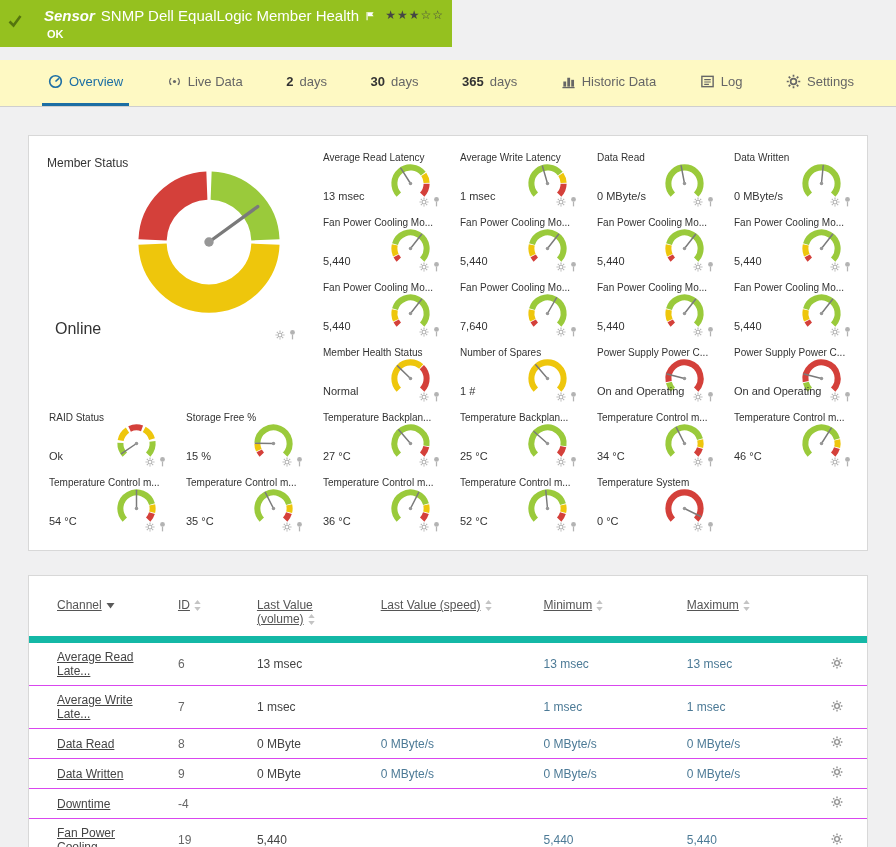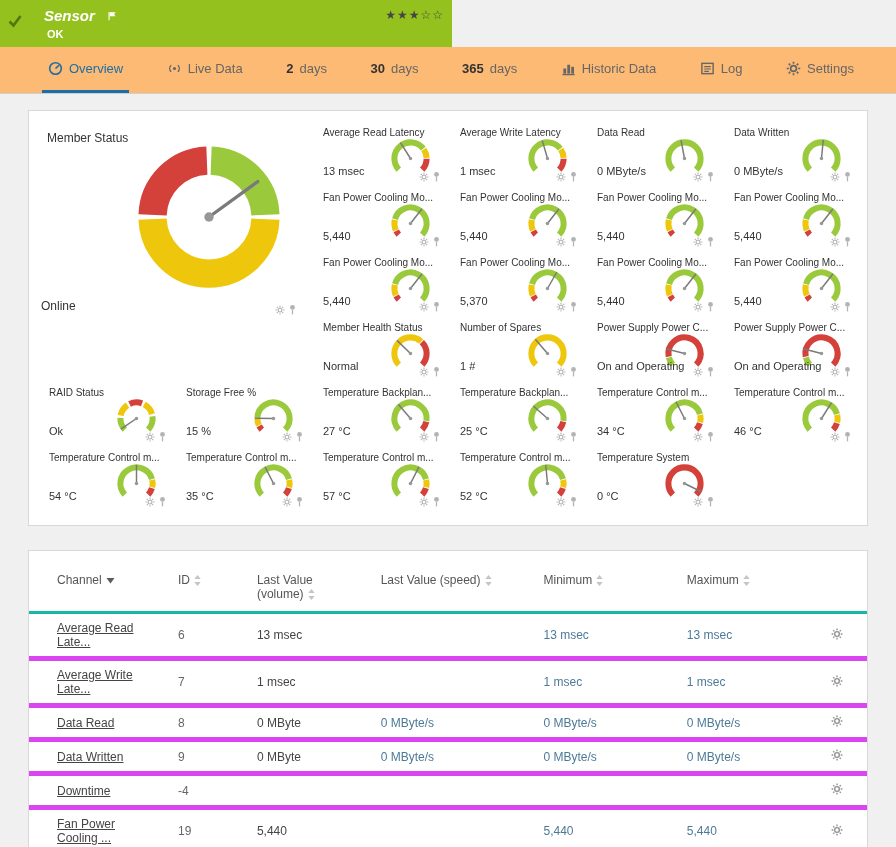--- a/index.html
+++ b/index.html
@@ -9,52 +9,52 @@
   
   .statusbar { position:relative; width:452px; height:47px; background:#95c11f; color:#fff; }
   .chk { position:absolute; left:7px; top:13px; color:#55750e; }
   .titleline { position:absolute; left:44px; top:7px; font-size:15px; white-space:nowrap; display:flex; align-items:center; }
   .kind { font-style:italic; font-weight:bold; margin-right:6px; }
   .flag { color:#fff; margin-left:6px; display:flex; }
   .okline { position:absolute; left:47px; top:28px; font-size:11px; font-weight:bold; }
   .stars { position:absolute; right:8px; top:8px; font-size:12px; color:#454545; letter-spacing:1px; cursor:pointer; }
 
   
-  .tabs { margin-top:0; background:#fdba74; border-bottom:1px solid #cfcfcf; height:47px;
+  .tabs { margin-top:13px; background:#fef9c3; border-bottom:1px solid #cfcfcf; height:47px;
           display:flex; align-items:stretch; justify-content:space-between; padding:0 36px 0 42px; }
   .tab { display:flex; align-items:center; gap:6px; font-size:13px; color:#666; cursor:pointer;
          padding:0 6px; border-bottom:3px solid transparent; }
   .tab.active { color:#1c6ea4; border-bottom-color:#1c6ea4; }
   .tab .tnum { font-weight:bold; color:#333; }
   .tico { display:flex; }
 
   
   .card { background:#fff; border:1px solid #d8d8d8; margin:0 28px; }
-  .gauges-card { margin-top:16px; }
+  .gauges-card { margin-top:28px; }
 
   .gauge-grid { display:grid; grid-template-columns:137px 137px 1fr 1fr 1fr 1fr; grid-auto-rows:65px; padding:10px 8px 14px; }
   .gcell { position:relative; padding-top:6px; cursor:pointer; }
   .glabel { font-size:10px; color:#333; padding-left:12px; white-space:nowrap; overflow:hidden; }
   .gsvg { position:absolute; right:14px; top:14px; width:47px; height:47px; }
   .gvalue { position:absolute; left:12px; bottom:9px; font-size:11px; color:#333; white-space:nowrap; }
   .gicons { position:absolute; right:7px; bottom:4px; display:flex; gap:3px; color:#b3b3b3; align-items:center; }
   .mini { display:flex; cursor:pointer; }
   .mini svg { display:block; }
 
   .member { grid-column:1/3; grid-row:1/5; }
   .mlabel { font-size:12px; padding:4px 0 0 10px; }
   #member-svg { position:absolute; left:92px; top:16px; width:160px; height:160px; }
-  .mvalue { position:absolute; left:4px; bottom:68px; font-size:12px; color:#333; }
+  .mvalue { position:absolute; left:18px; bottom:68px; font-size:16px; color:#333; }
   .micons { bottom:66px; right:14px; }
 
   
   .table-card { margin-top:24px; padding:14px 0 30px; }
   table { border-collapse:collapse; width:100%; font-size:12px; }
-  th { text-align:left; font-weight:normal; color:#555; padding:8px 10px 10px; vertical-align:top; border-bottom:3px solid #14b8a6; cursor:pointer; }
-  td { padding:7px 10px; border-top:5px solid #d946ef; color:#444; }
+  th { text-align:left; font-weight:normal; color:#555; padding:8px 10px 10px; vertical-align:top; border-bottom:7px solid #14b8a6; cursor:pointer;text-decoration:underline; }
+  td { padding:7px 10px; border-top:1px solid #d946ef; color:#444; }
   tbody tr:first-child td { border-top:none; }
   .c0 { width:140px; padding-left:28px; }
   .c1 { width:80px; }
   .c2 { width:125px; }
   .c3 { width:165px; }
   .c4 { width:145px; }
   .c5 { width:132px; }
   .c6 { width:60px; text-align:center; }
   th.c2,td.c2, th.c3,td.c3, th.c4,td.c4, th.c5,td.c5 { text-align:left; }
   td.c1 { color:#666; }
@@ -65,20 +65,21 @@
 </style>
 </head>
 <body>
 
 <div class="statusbar">
   <span class="chk"><svg width="16" height="16" viewBox="0 0 16 16">
         <path d="M2.5 8.5l4 4 7-9.5" fill="none" stroke="currentColor" stroke-width="2.6"></path>
       </svg></span>
   <div class="titleline">
     <span class="kind">Sensor</span>
+    <span>SNMP Dell EqualLogic Member Health</span>
     <span class="flag">
         <svg width="11" height="12" viewBox="0 0 16 16">
           <path d="M3 2v12" stroke="currentColor" stroke-width="1.6"></path>
           <path d="M4 2.6h8.5L10.4 5.4l2.1 2.8H4z" fill="currentColor"></path>
         </svg>
       </span>
   </div>
   <div class="okline">OK</div>
   <div class="stars" id="stars">★★★☆☆</div>
 </div>
@@ -417,21 +418,21 @@
       </div>
       <div class="gcell">
         <div class="glabel">Fan Power Cooling Mo...</div>
         <svg class="gsvg" viewBox="0 0 70 70">
           <path d="M 17.59 51.52 A 24 24 0 0 1 13.73 46.12" fill="none" stroke="#d4403a" stroke-width="9"></path>
           <path d="M 13.18 44.99 A 24 24 0 0 1 11.61 29.64" fill="none" stroke="#eec60c" stroke-width="9"></path>
           <path d="M 11.92 28.42 A 24 24 0 1 1 52.41 51.52" fill="none" stroke="#9aca3b" stroke-width="9"></path>
           <line x1="35" y1="35" x2="48.38" y2="11.55" stroke="#7a7a7a" stroke-width="2.2" stroke-linecap="round"></line>
           <circle cx="35" cy="35" r="2.6" fill="#979797"></circle>
         </svg>
-        <div class="gvalue">5,370</div>
+        <div class="gvalue">7,640</div>
         <div class="gicons">
           <span class="mini">
             <svg width="10" height="10" viewBox="0 0 16 16">
               <g stroke="currentColor" stroke-width="1.8" fill="none">
                 <circle cx="8" cy="8" r="3.1"></circle>
                 <path d="M8 .8V3M8 13v2.2M.8 8H3M13 8h2.2M2.9 2.9l1.6 1.6M11.5 11.5l1.6 1.6M13.1 2.9l-1.6 1.6M4.5 11.5l-1.6 1.6"></path>
               </g>
             </svg>
           </span>
           <span class="mini">
@@ -817,21 +818,21 @@
       </div>
       <div class="gcell">
         <div class="glabel">Temperature Control m...</div>
         <svg class="gsvg" viewBox="0 0 70 70">
           <path d="M 17.59 51.52 A 24 24 0 1 1 58.08 28.42" fill="none" stroke="#9aca3b" stroke-width="9"></path>
           <path d="M 58.39 29.64 A 24 24 0 0 1 58.31 40.72" fill="none" stroke="#eec60c" stroke-width="9"></path>
           <path d="M 57.98 41.94 A 24 24 0 0 1 52.41 51.52" fill="none" stroke="#d4403a" stroke-width="9"></path>
           <line x1="35" y1="35" x2="47.26" y2="10.94" stroke="#7a7a7a" stroke-width="2.2" stroke-linecap="round"></line>
           <circle cx="35" cy="35" r="2.6" fill="#979797"></circle>
         </svg>
-        <div class="gvalue">57 °C</div>
+        <div class="gvalue">36 °C</div>
         <div class="gicons">
           <span class="mini">
             <svg width="10" height="10" viewBox="0 0 16 16">
               <g stroke="currentColor" stroke-width="1.8" fill="none">
                 <circle cx="8" cy="8" r="3.1"></circle>
                 <path d="M8 .8V3M8 13v2.2M.8 8H3M13 8h2.2M2.9 2.9l1.6 1.6M11.5 11.5l1.6 1.6M13.1 2.9l-1.6 1.6M4.5 11.5l-1.6 1.6"></path>
               </g>
             </svg>
           </span>
           <span class="mini">

